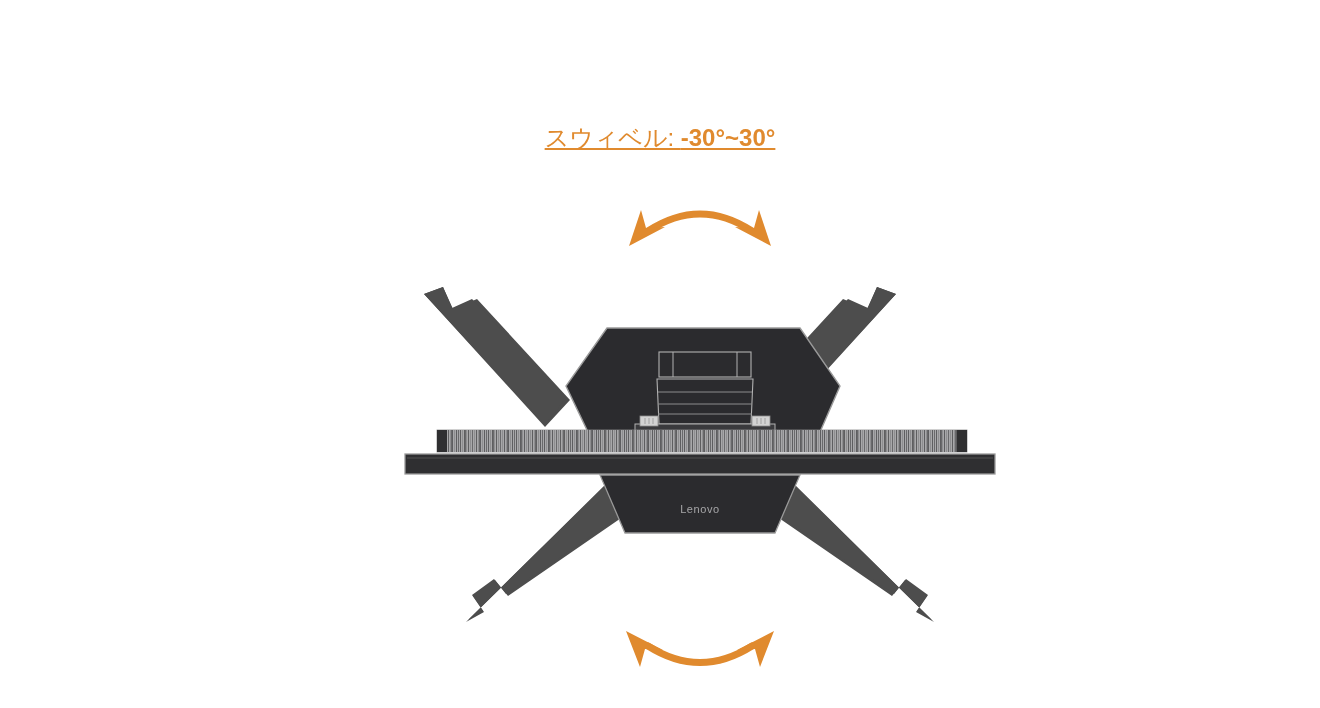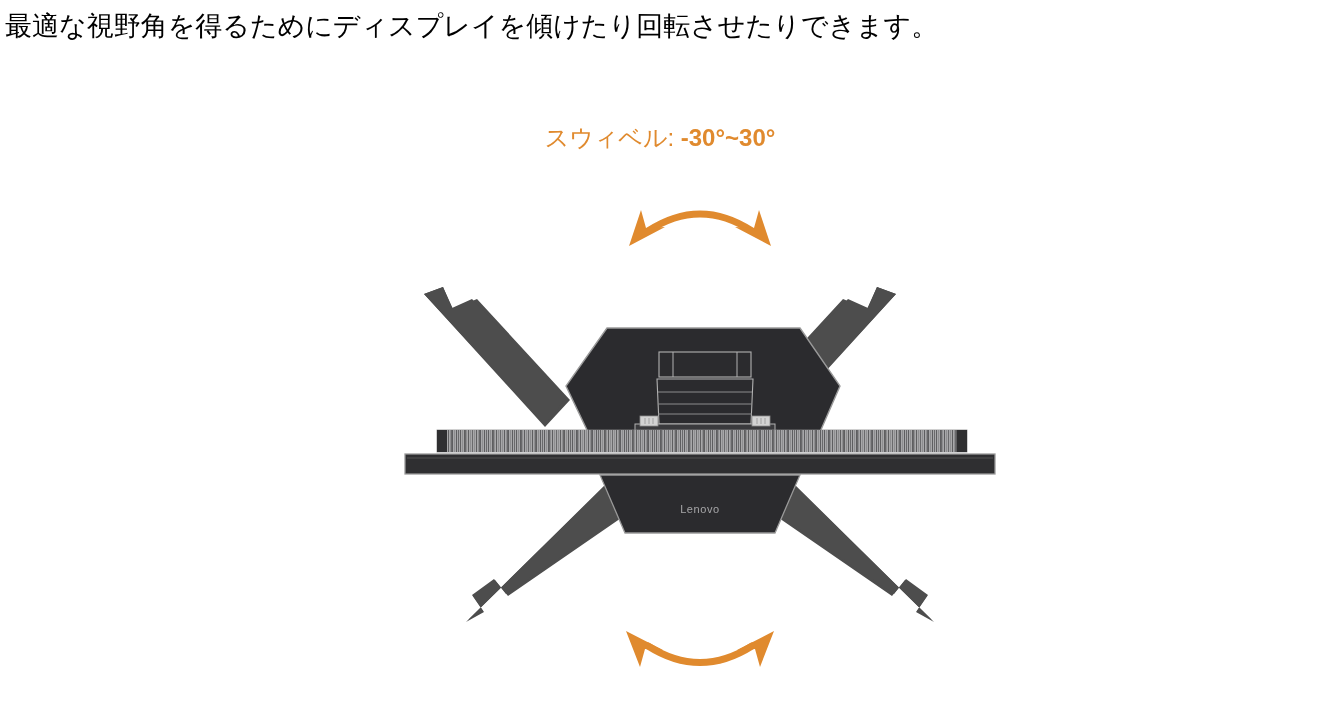--- a/index.html
+++ b/index.html
@@ -35,37 +35,37 @@
   .swivel-label {
     position: absolute;
     left: 0px;
     top: 123px;
     width: 1320px;
     text-align: center;
     font-size: 24px;
     line-height: 30px;
     color: #E08A2E;
     white-space: nowrap;
+    text-decoration: underline;
   }
   .swivel-label .lbl-prefix { }
   .swivel-label .lbl-range { font-weight: 600; }
   #figure {
     position: absolute;
     left: 0;
     top: 0;
     width: 1320px;
     height: 708px;
   }
 </style>
 </head>
 <body>
 
 <div id="page">
 
-  <div class="instruction-text">最適な視野角を得るためにディスプレイを傾けたり回転させたりできます。</div>
 
   <div class="swivel-label">
     <span class="lbl-prefix">スウィベル: </span><span class="lbl-range">-30°~30°</span>
   </div>
 
   <svg id="figure" viewBox="0 0 1320 708" width="1320" height="708" xmlns="http://www.w3.org/2000/svg">
     <defs>
       <pattern id="ventPattern" width="4" height="24" patternUnits="userSpaceOnUse">
         <rect x="0" y="0" width="4" height="24" fill="#a8a8aa"></rect>
         <rect x="0" y="0" width="1" height="24" fill="#5e5e60"></rect>

